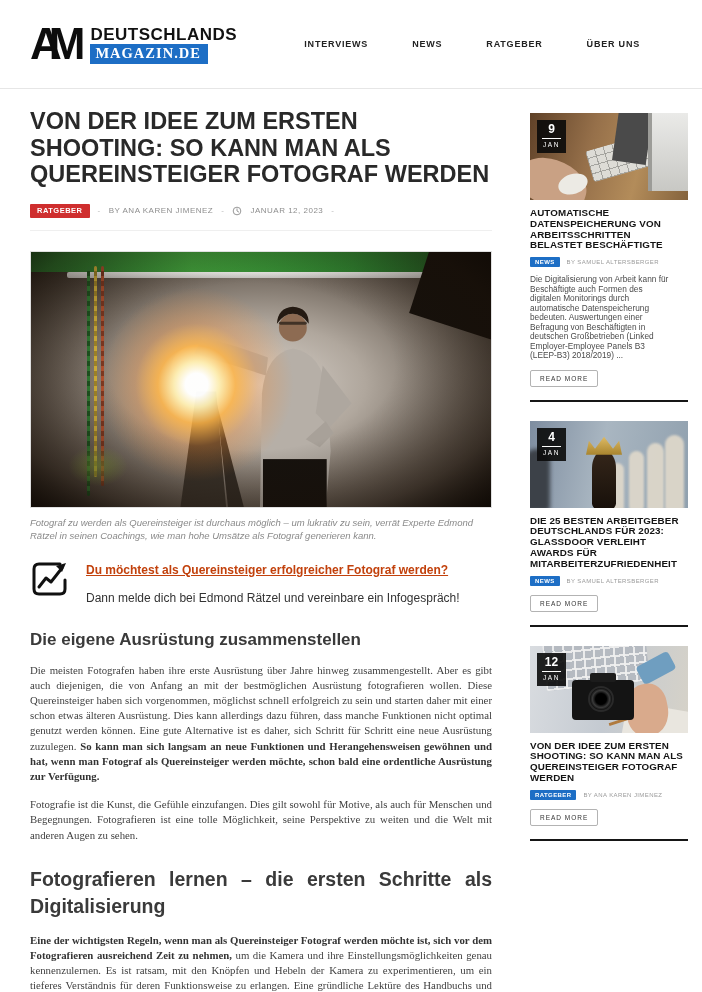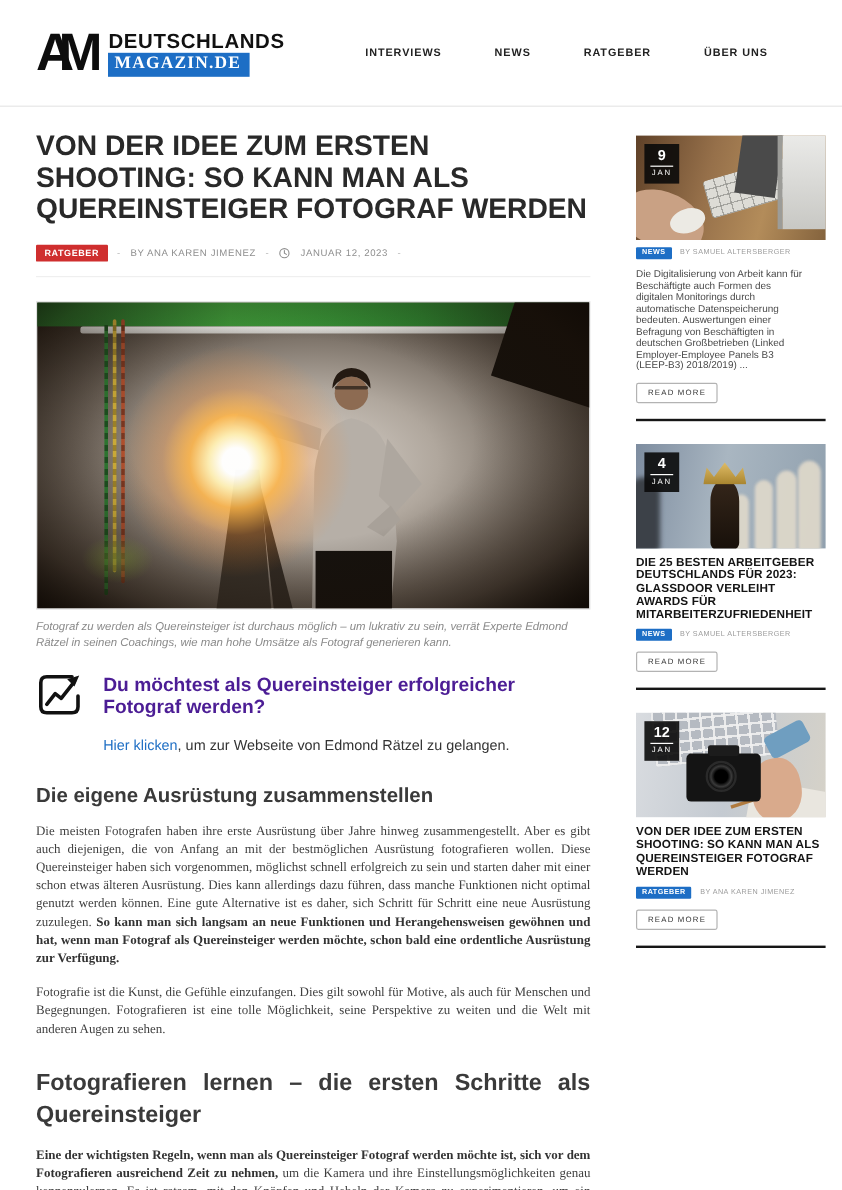--- a/index.html
+++ b/index.html
@@ -39,21 +39,21 @@
   .hero-person { position:absolute; inset:0; }
   .hero-glow { position:absolute; inset:0; background:radial-gradient(circle at 36% 52%, rgba(255,255,255,.98) 0 3.5%, rgba(255,240,180,.95) 7%, rgba(255,180,70,.85) 12%, rgba(250,140,45,.3) 19%, rgba(0,0,0,0) 30%); }
   .hero-greenglow { position:absolute; left:8%; bottom:8%; width:60px; height:40px; background:radial-gradient(closest-side, rgba(150,190,60,.5), rgba(0,0,0,0)); }
   .hero-vignette { position:absolute; inset:0; background:radial-gradient(ellipse at 48% 45%, rgba(0,0,0,0) 42%, rgba(24,14,6,.45) 78%, rgba(12,7,3,.85) 100%); }
 
   .caption { margin-top:8px; font-size:9.5px; font-style:italic; color:#8a8a8a; line-height:13.5px; }
 
   
   .cta { margin-top:17px; display:flex; gap:16px; }
   .cta-icon { width:40px; height:38px; flex:0 0 auto; }
-  .cta-line1 { font-size:16px; font-weight:bold; color:#4c1d95; padding-top:3px; }
+  .cta-line1 { font-size:12px; font-weight:bold; color:#c2410c; padding-top:3px;text-decoration:underline; }
   .cta-line2 { font-size:12px; color:#333; margin-top:14px; }
   .cta-line3 { font-size:12px; color:#333; margin-top:15px; }
   .cta-link { color:#1f6fc4; cursor:pointer; }
 
   
   .sec-h { margin-top:25px; font-size:17px; font-weight:bold; color:#3a3a3a; }
   .sec-h-big { margin-top:23px; font-size:19.5px; line-height:27px; font-weight:bold; color:#3a3a3a; text-align:justify; }
   .para { margin-top:13px; font-size:10.8px; line-height:15.2px; text-align:justify; color:#3f3f3f;font-family:Liberation Serif, serif; }
   .para b { color:#333; }
 
@@ -172,47 +172,48 @@
     <p class="caption">Fotograf zu werden als Quereinsteiger ist durchaus möglich – um lukrativ zu sein, verrät Experte Edmond Rätzel in seinen Coachings, wie man hohe Umsätze als Fotograf generieren kann.</p>
 
     <div class="cta">
       <svg class="cta-icon" viewBox="0 0 40 38">
         <path d="M30 4 H9 Q4 4 4 9 V29 Q4 34 9 34 H30 Q35 34 35 29 V20" fill="none" stroke="#111" stroke-width="3" stroke-linecap="round"></path>
         <path d="M9 27 L16 18 L21 22 L32 8" fill="none" stroke="#111" stroke-width="3" stroke-linejoin="round" stroke-linecap="round"></path>
         <path d="M36 3 L26 6 L32 12 Z" fill="#111"></path>
       </svg>
       <div>
         <div class="cta-line1">Du möchtest als Quereinsteiger erfolgreicher Fotograf werden?</div>
-        <div class="cta-line3"><span class="cta-link">Hier klicken</span><span>, um zur Webseite von Edmond Rätzel zu gelangen.</span></div>
+        <div class="cta-line2">Dann melde dich bei Edmond Rätzel und vereinbare ein Infogespräch!</div>
       </div>
     </div>
 
     <h2 class="sec-h">Die eigene Ausrüstung zusammenstellen</h2>
     <p class="para"><span>Die meisten Fotografen haben ihre erste Ausrüstung über Jahre hinweg zusammengestellt. Aber es gibt auch diejenigen, die von Anfang an mit der bestmöglichen Ausrüstung fotografieren wollen. Diese Quereinsteiger haben sich vorgenommen, möglichst schnell erfolgreich zu sein und starten daher mit einer schon etwas älteren Ausrüstung. Dies kann allerdings dazu führen, dass manche Funktionen nicht optimal genutzt werden können. Eine gute Alternative ist es daher, sich Schritt für Schritt eine neue Ausrüstung zuzulegen.</span><b> So kann man sich langsam an neue Funktionen und Herangehensweisen gewöhnen und hat, wenn man Fotograf als Quereinsteiger werden möchte, schon bald eine ordentliche Ausrüstung zur Verfügung.</b></p>
     <p class="para">Fotografie ist die Kunst, die Gefühle einzufangen. Dies gilt sowohl für Motive, als auch für Menschen und Begegnungen. Fotografieren ist eine tolle Möglichkeit, seine Perspektive zu weiten und die Welt mit anderen Augen zu sehen.</p>
 
-    <h2 class="sec-h-big">Fotografieren lernen – die ersten Schritte als Quereinsteiger</h2>
+    <h2 class="sec-h-big">Fotografieren lernen – die ersten Schritte als Digitalisierung</h2>
     <p class="para"><b>Eine der wichtigsten Regeln, wenn man als Quereinsteiger Fotograf werden möchte ist, sich vor dem Fotografieren ausreichend Zeit zu nehmen,</b><span> um die Kamera und ihre Einstellungsmöglichkeiten genau kennenzulernen. Es ist ratsam, mit den Knöpfen und Hebeln der Kamera zu experimentieren, um ein tieferes Verständnis für deren Funktionsweise zu erlangen. Eine gründliche Lektüre des Handbuchs und die Kenntnis</span></p>
   </div>
 
   <div class="sidebar">
 
     <div>
       <div class="thumb t1">
         <div class="date-badge">
           <div class="date-day">9</div>
           <div class="date-line"></div>
           <div class="date-month">JAN</div>
         </div>
         <div class="hand"></div>
         <div class="kb"></div>
         <div class="dark"></div>
         <div class="monitor"></div>
         <div class="mouse"></div>
       </div>
+      <div class="post-title">AUTOMATISCHE DATENSPEICHERUNG VON ARBEITSSCHRITTEN BELASTET BESCHÄFTIGTE</div>
       <div class="badge-row">
         <span class="post-badge">NEWS</span>
         <span class="post-byline">BY SAMUEL ALTERSBERGER</span>
       </div>
       <div class="excerpt">Die Digitalisierung von Arbeit kann für Beschäftigte auch Formen des digitalen Monitorings durch automatische Datenspeicherung bedeuten. Auswertungen einer Befragung von Beschäftigten in deutschen Großbetrieben (Linked Employer-Employee Panels B3 (LEEP-B3) 2018/2019) ...</div>
       <span class="read-more">READ MORE</span>
       <div class="post-divider"></div>
     </div>
 
     <div>

